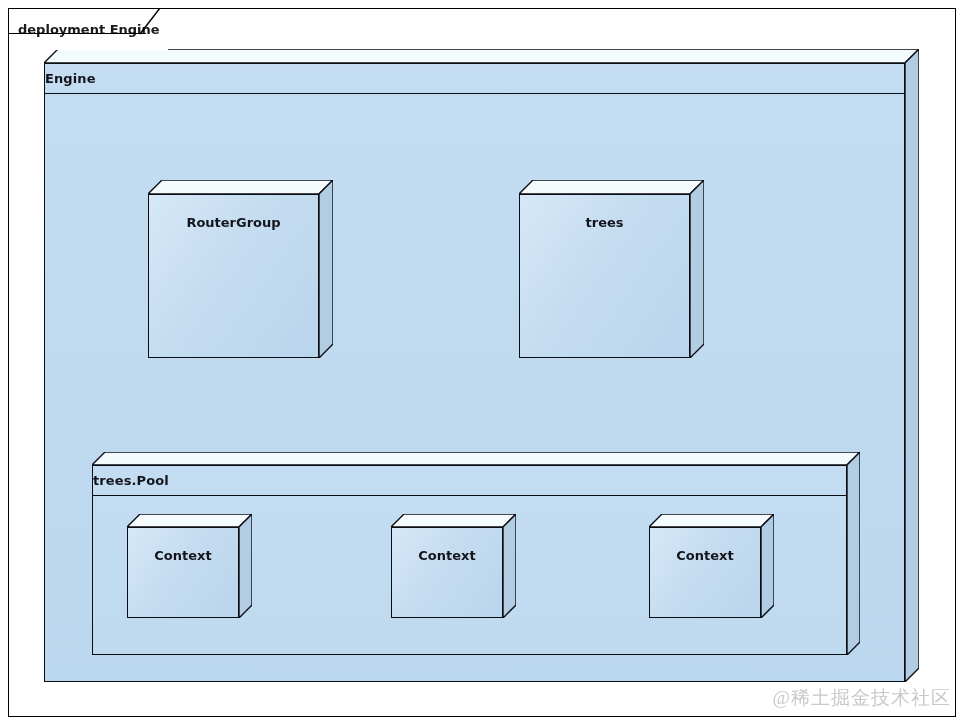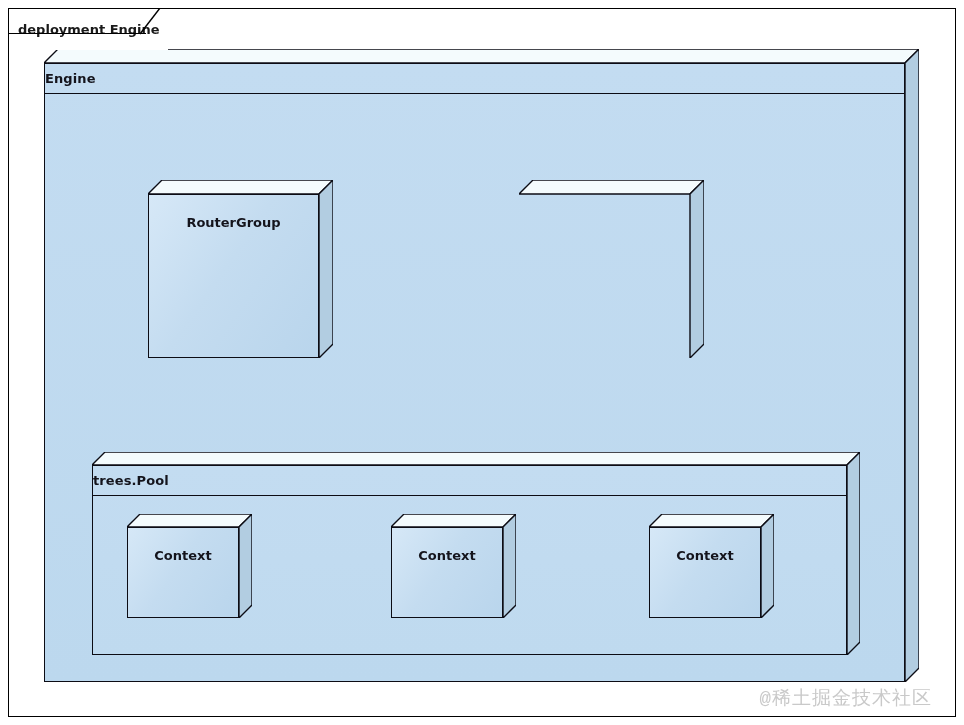--- a/index.html
+++ b/index.html
@@ -126,27 +126,27 @@
     text-align: center;
     font-size: 13px;
     font-weight: 700;
     color: #14141c;
     white-space: nowrap;
   }
 
   
   .watermark {
     position: absolute;
-    right: 32px;
+    right: 13px;
     bottom: 14px;
     font-size: 19px;
     color: #c9c9c9;
     letter-spacing: 1px;
     white-space: nowrap;
-    font-family: Liberation Mono, monospace;
+    font-family: Liberation Serif, serif;
   }
 </style>
 </head>
 <body>
 
 <div id="canvas">
 
   <div class="frame"></div>
 
   <div class="title-tab">
@@ -194,20 +194,23 @@
 
   <div class="node" style="left:519px; top:180px; width:185px; height:178px;">
 
     <div class="depth">
       <svg width="185" height="178" viewBox="0 0 185 178">
         <polygon points="0,14 14,0 185,0 171,14" fill="#f4fbfd" stroke="#0c0c14" stroke-width="1.4"></polygon>
         <polygon points="171,14 185,0 185,164 171,178" fill="#b2cde1" stroke="#0c0c14" stroke-width="1.4"></polygon>
       </svg>
     </div>
 
+    <div class="face fill-comp" style="top:14px; width:171px; height:164px;">
+      <div class="comp-label" style="top:20px;">trees</div>
+    </div>
   </div>
 
   <div class="node" style="left:92px; top:452px; width:768px; height:203px;">
 
     <div class="depth">
       <svg width="768" height="203" viewBox="0 0 768 203">
         <polygon points="0,13 13,0 768,0 755,13" fill="#f4fbfd" stroke="#0c0c14" stroke-width="1.4"></polygon>
         <polygon points="755,13 768,0 768,190 755,203" fill="#b2cde1" stroke="#0c0c14" stroke-width="1.4"></polygon>
       </svg>
     </div>

